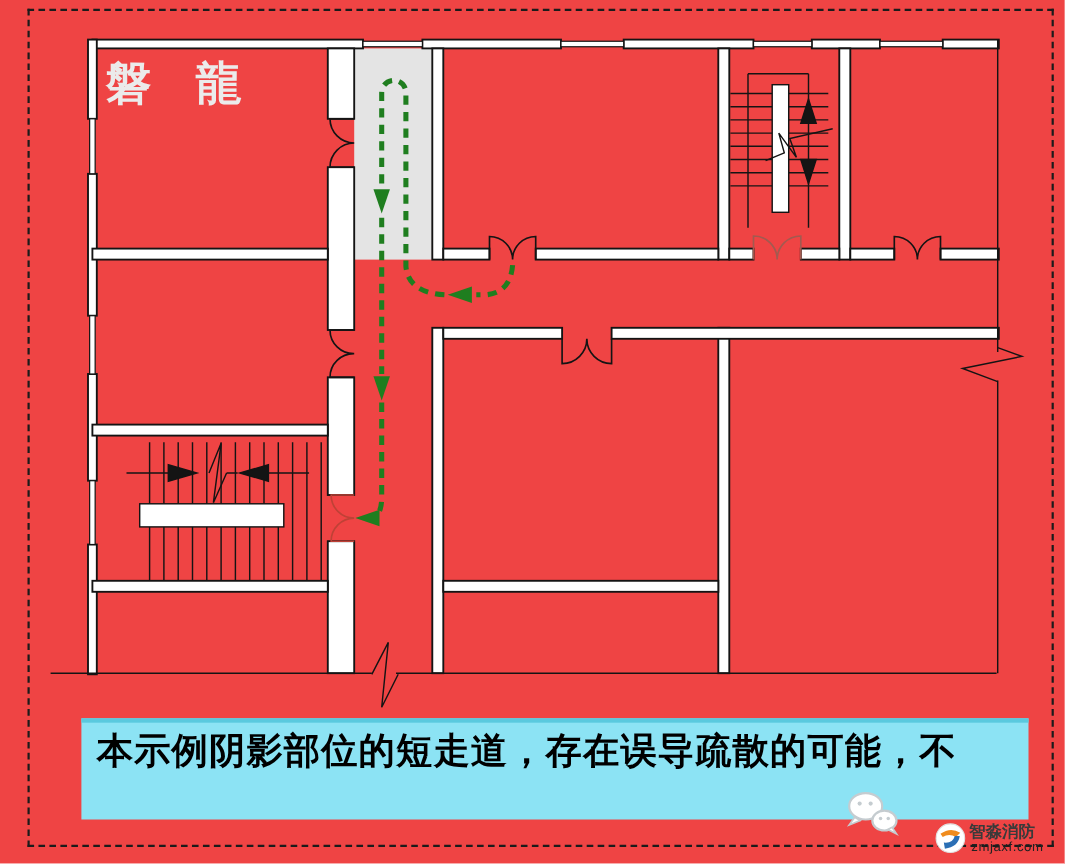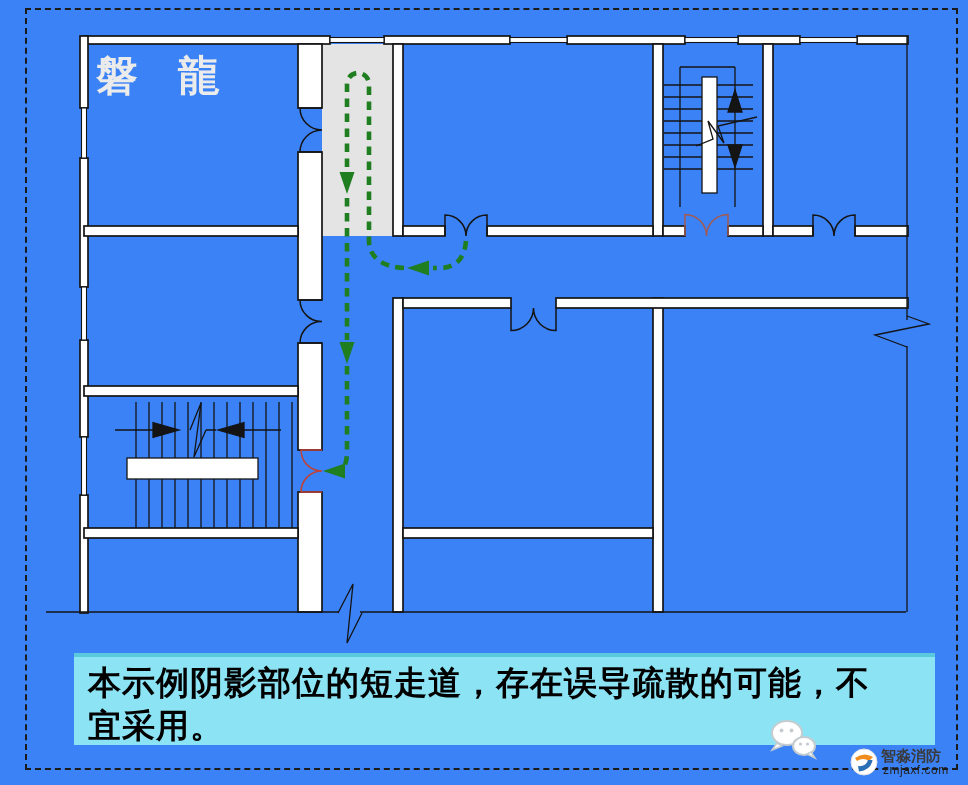--- a/index.html
+++ b/index.html
@@ -1,16 +1,16 @@
 <!DOCTYPE html>
 <html><head>
 <meta charset="utf-8">
 <style>
   html,body{margin:0;padding:0;background:#fff;}
-  .stage{position:relative;width:968px;height:785px;background:#3b82f6;overflow:hidden;
+  .stage{position:relative;width:968px;height:785px;background:#ef4444;overflow:hidden;
          font-family:"Liberation Sans",sans-serif;}
   .frame{position:absolute;left:25px;top:8px;width:929px;height:758px;
          border:2px dashed #1b1b1b;}
   .watermark{position:absolute;left:96px;top:48px;font-size:42px;font-weight:bold;
          color:#ebebeb;letter-spacing:14px;white-space:nowrap;}
   svg.plan{position:absolute;left:0;top:0;}
   .caption{position:absolute;left:74px;top:653px;width:861px;height:92px;
          background:#8ce3f4;border-top:4px solid #5ac9de;box-sizing:border-box;
          padding:4px 0 0 14px;font-size:33px;font-weight:bold;color:#000;
          line-height:43px;letter-spacing:1px;}
@@ -140,21 +140,20 @@
     <g fill="#1f7e1f">
       <polygon points="429,260.5 429,275.5 407,268"></polygon>
       <polygon points="339.5,172 354.5,172 347,194"></polygon>
       <polygon points="339.5,342 354.5,342 347,364"></polygon>
       <polygon points="345,463.5 345,478.5 323,471"></polygon>
     </g>
   </svg>
 
   <div class="caption">
     <div>本示例阴影部位的短走道，存在误导疏散的可能，不</div>
-    <div>宜采用。</div>
   </div>
 
   <svg class="wechat" width="54" height="44" viewBox="0 0 54 44">
     <ellipse cx="21" cy="15" rx="15" ry="12" fill="#ffffff" stroke="#c5ccd0" stroke-width="2"></ellipse>
     <path d="M11,25 L6,32 L16,28 Z" fill="#ffffff" stroke="#c5ccd0" stroke-width="1.5"></path>
     <circle cx="15.5" cy="12.5" r="1.9" fill="#c5ccd0"></circle>
     <circle cx="25.5" cy="12.5" r="1.9" fill="#c5ccd0"></circle>
     <ellipse cx="38" cy="28" rx="11" ry="9" fill="#ffffff" stroke="#c5ccd0" stroke-width="2"></ellipse>
     <path d="M45,34 L49,40 L41,36 Z" fill="#ffffff" stroke="#c5ccd0" stroke-width="1.5"></path>
     <circle cx="34.5" cy="26" r="1.6" fill="#c5ccd0"></circle>

